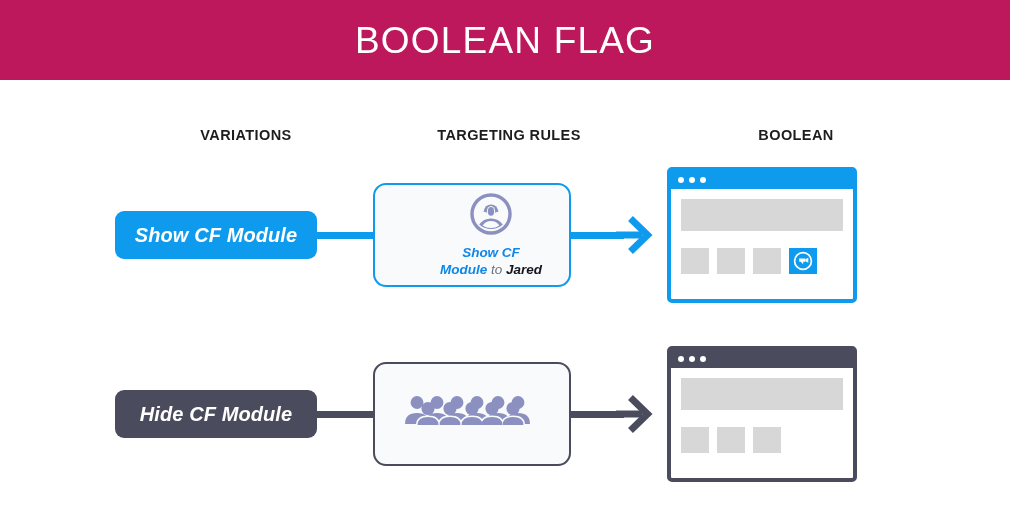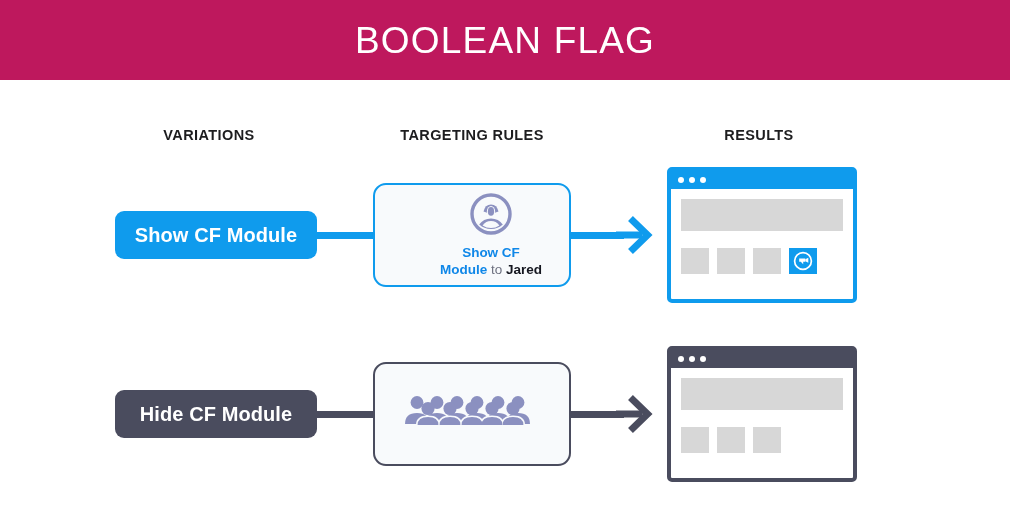--- a/index.html
+++ b/index.html
@@ -43,27 +43,28 @@
   }
   .col-header {
     position: absolute;
     font-size: 14.5px;
     font-weight: bold;
     color: #1d1d1f;
     letter-spacing: 0.4px;
     text-align: center;
     white-space: nowrap;
     transform: translateX(-50%);
+    margin-left: 37px;
   }
   .col-header.variations { left: 209px; }
   .col-header.targeting  { left: 472px; text-align: center; }
   .col-header.results    { left: 759px; }
 
   
-  .row { position: absolute; left: 0; width: 1010px; height: 180px; }
+  .row { position: absolute; left: 0; width: 1010px; height: 180px; font-style: italic; }
   .row-show { top: 145px; }
   .row-hide { top: 324px; padding-left: 43px; }
 
   
   .connector {
     position: absolute;
     height: 7px;
     top: 87px;
   }
   .connector.c-left  { left: 300px; width: 80px; }
@@ -199,21 +200,21 @@
 </head>
 <body>
 
 <div class="header-banner">
   <div class="header-title">BOOLEAN FLAG</div>
 </div>
 
 <div class="col-headers">
   <div class="col-header variations">VARIATIONS</div>
   <div class="col-header targeting">TARGETING RULES</div>
-  <div class="col-header results">RESULTS</div>
+  <div class="col-header results">BOOLEAN</div>
 </div>
 
 <div class="row row-show">
 
   <div class="variation-pill">
     <span class="pill-label">Show CF Module</span>
   </div>
 
   <div class="connector c-left"></div>
 

